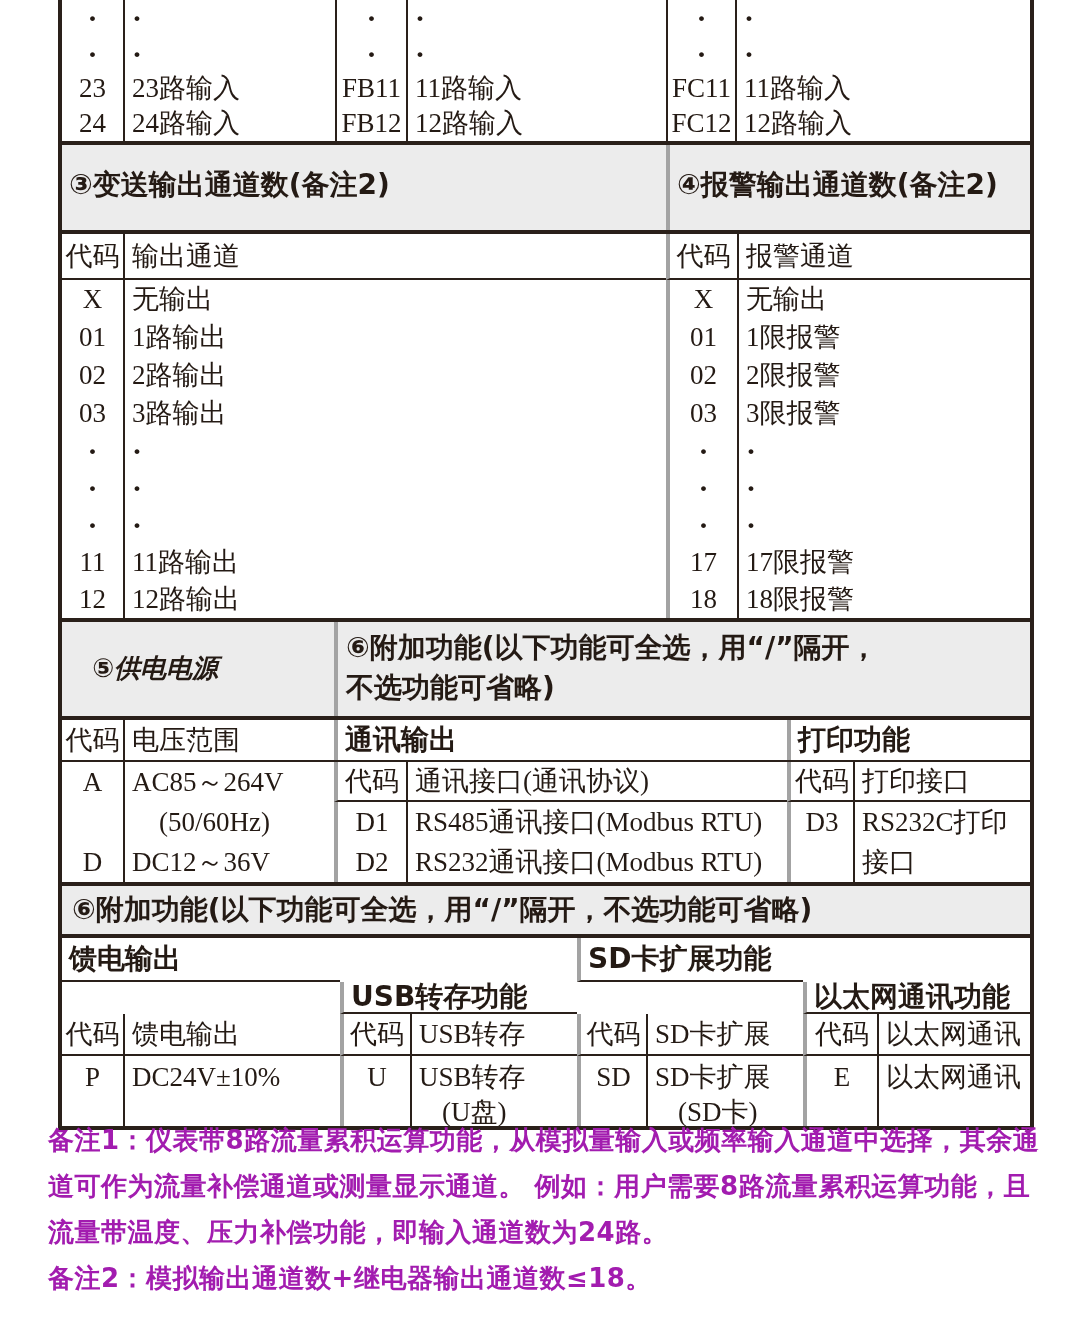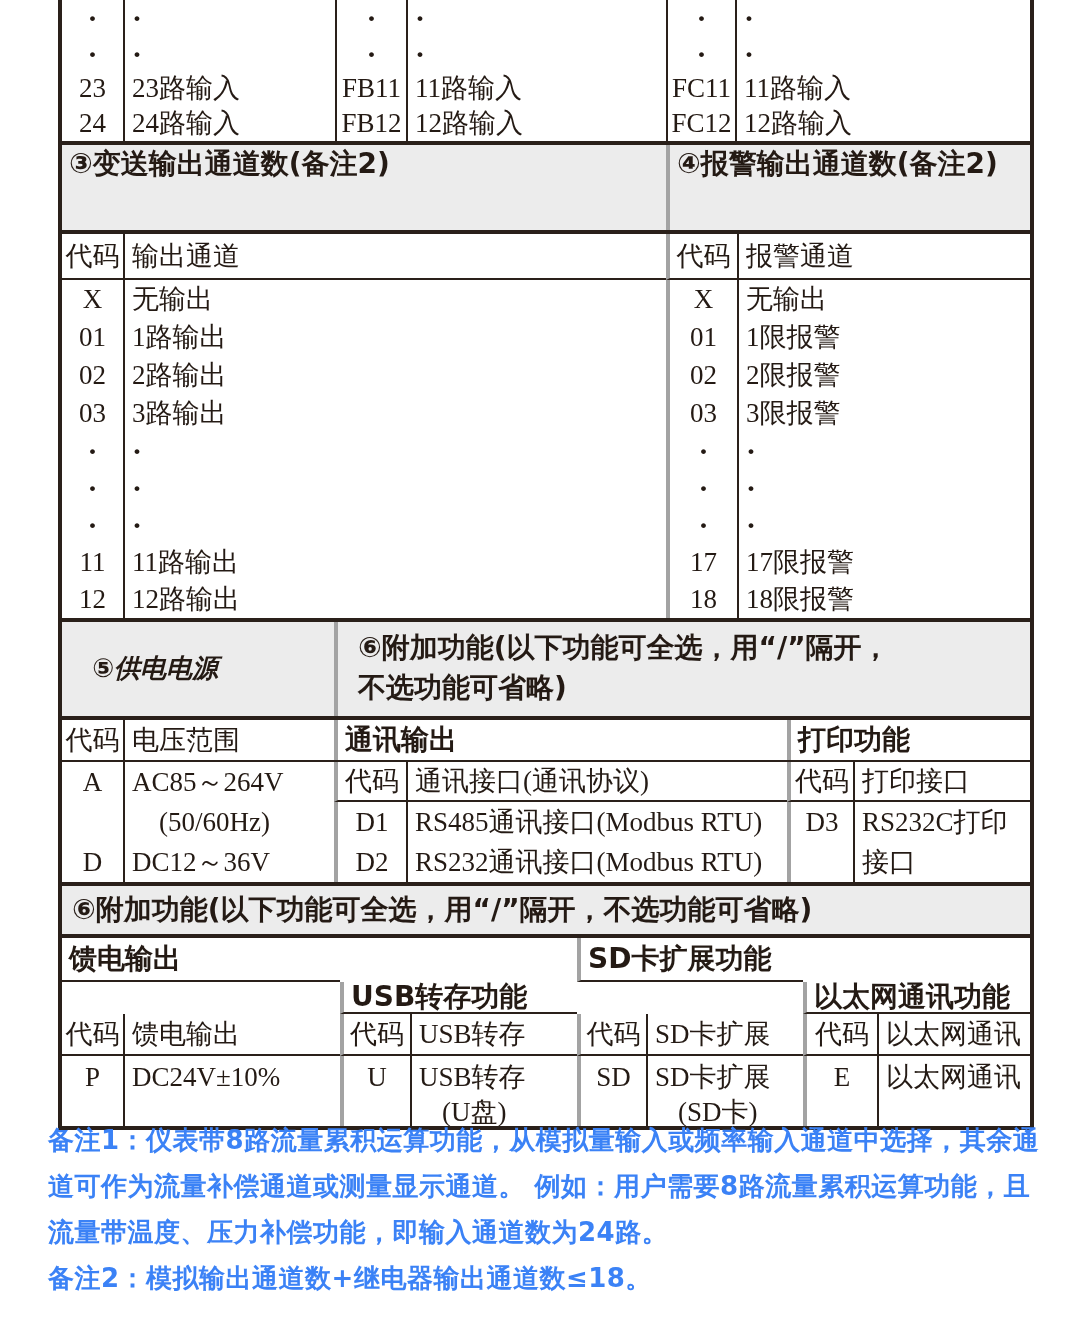--- a/index.html
+++ b/index.html
@@ -28,30 +28,30 @@
   .b8 { grid-template-columns:61px 217px 70px 167px 69px 157px 74px 153px; grid-template-rows:44px 32px 42px 42px; }
 
   .cell { display:flex; align-items:center; font-size:27px; line-height:1.05; overflow:hidden; }
   .c { justify-content:center; text-align:center; }
   .l { padding-left:7px; }
   .bl2 { border-left:2px solid #2a201a; }
   .bl4 { border-left:4px solid #a3a3a3; }
   .bb2 { border-bottom:2px solid #2a201a; }
   .g { background:#ececec; }
   .hd { font-family:"DejaVu Sans","Liberation Sans",sans-serif; font-weight:bold; font-size:28px; }
-  .topalign { align-items:flex-start; padding-top:4px; }
+  .topalign { align-items:flex-start; padding-top:25px; }
   .dot { font-weight:bold; font-size:30px; }
   .ind { padding-left:34px; }
   .ind2 { padding-left:30px; }
-  .twoline { display:block; padding:6px 0 0 20px; }
+  .twoline { display:block; padding:6px 0 0 8px; }
   .twoline span { display:block; line-height:40px; }
 
   .notes { position:absolute; left:48px; top:1120px; width:990px;
     font-family:"DejaVu Sans","Liberation Sans",sans-serif; font-weight:bold;
-    font-size:26px; color:#3b82f6; letter-spacing:0.5px; }
+    font-size:26px; color:#a21caf; letter-spacing:0.5px; }
   .notes div { height:46px; line-height:40px; white-space:nowrap; }
 </style>
 </head>
 <body>
 
 <div class="page">
   <div class="tbl">
 
     <div class="band b1">
       <div class="cell c dot">·</div>

